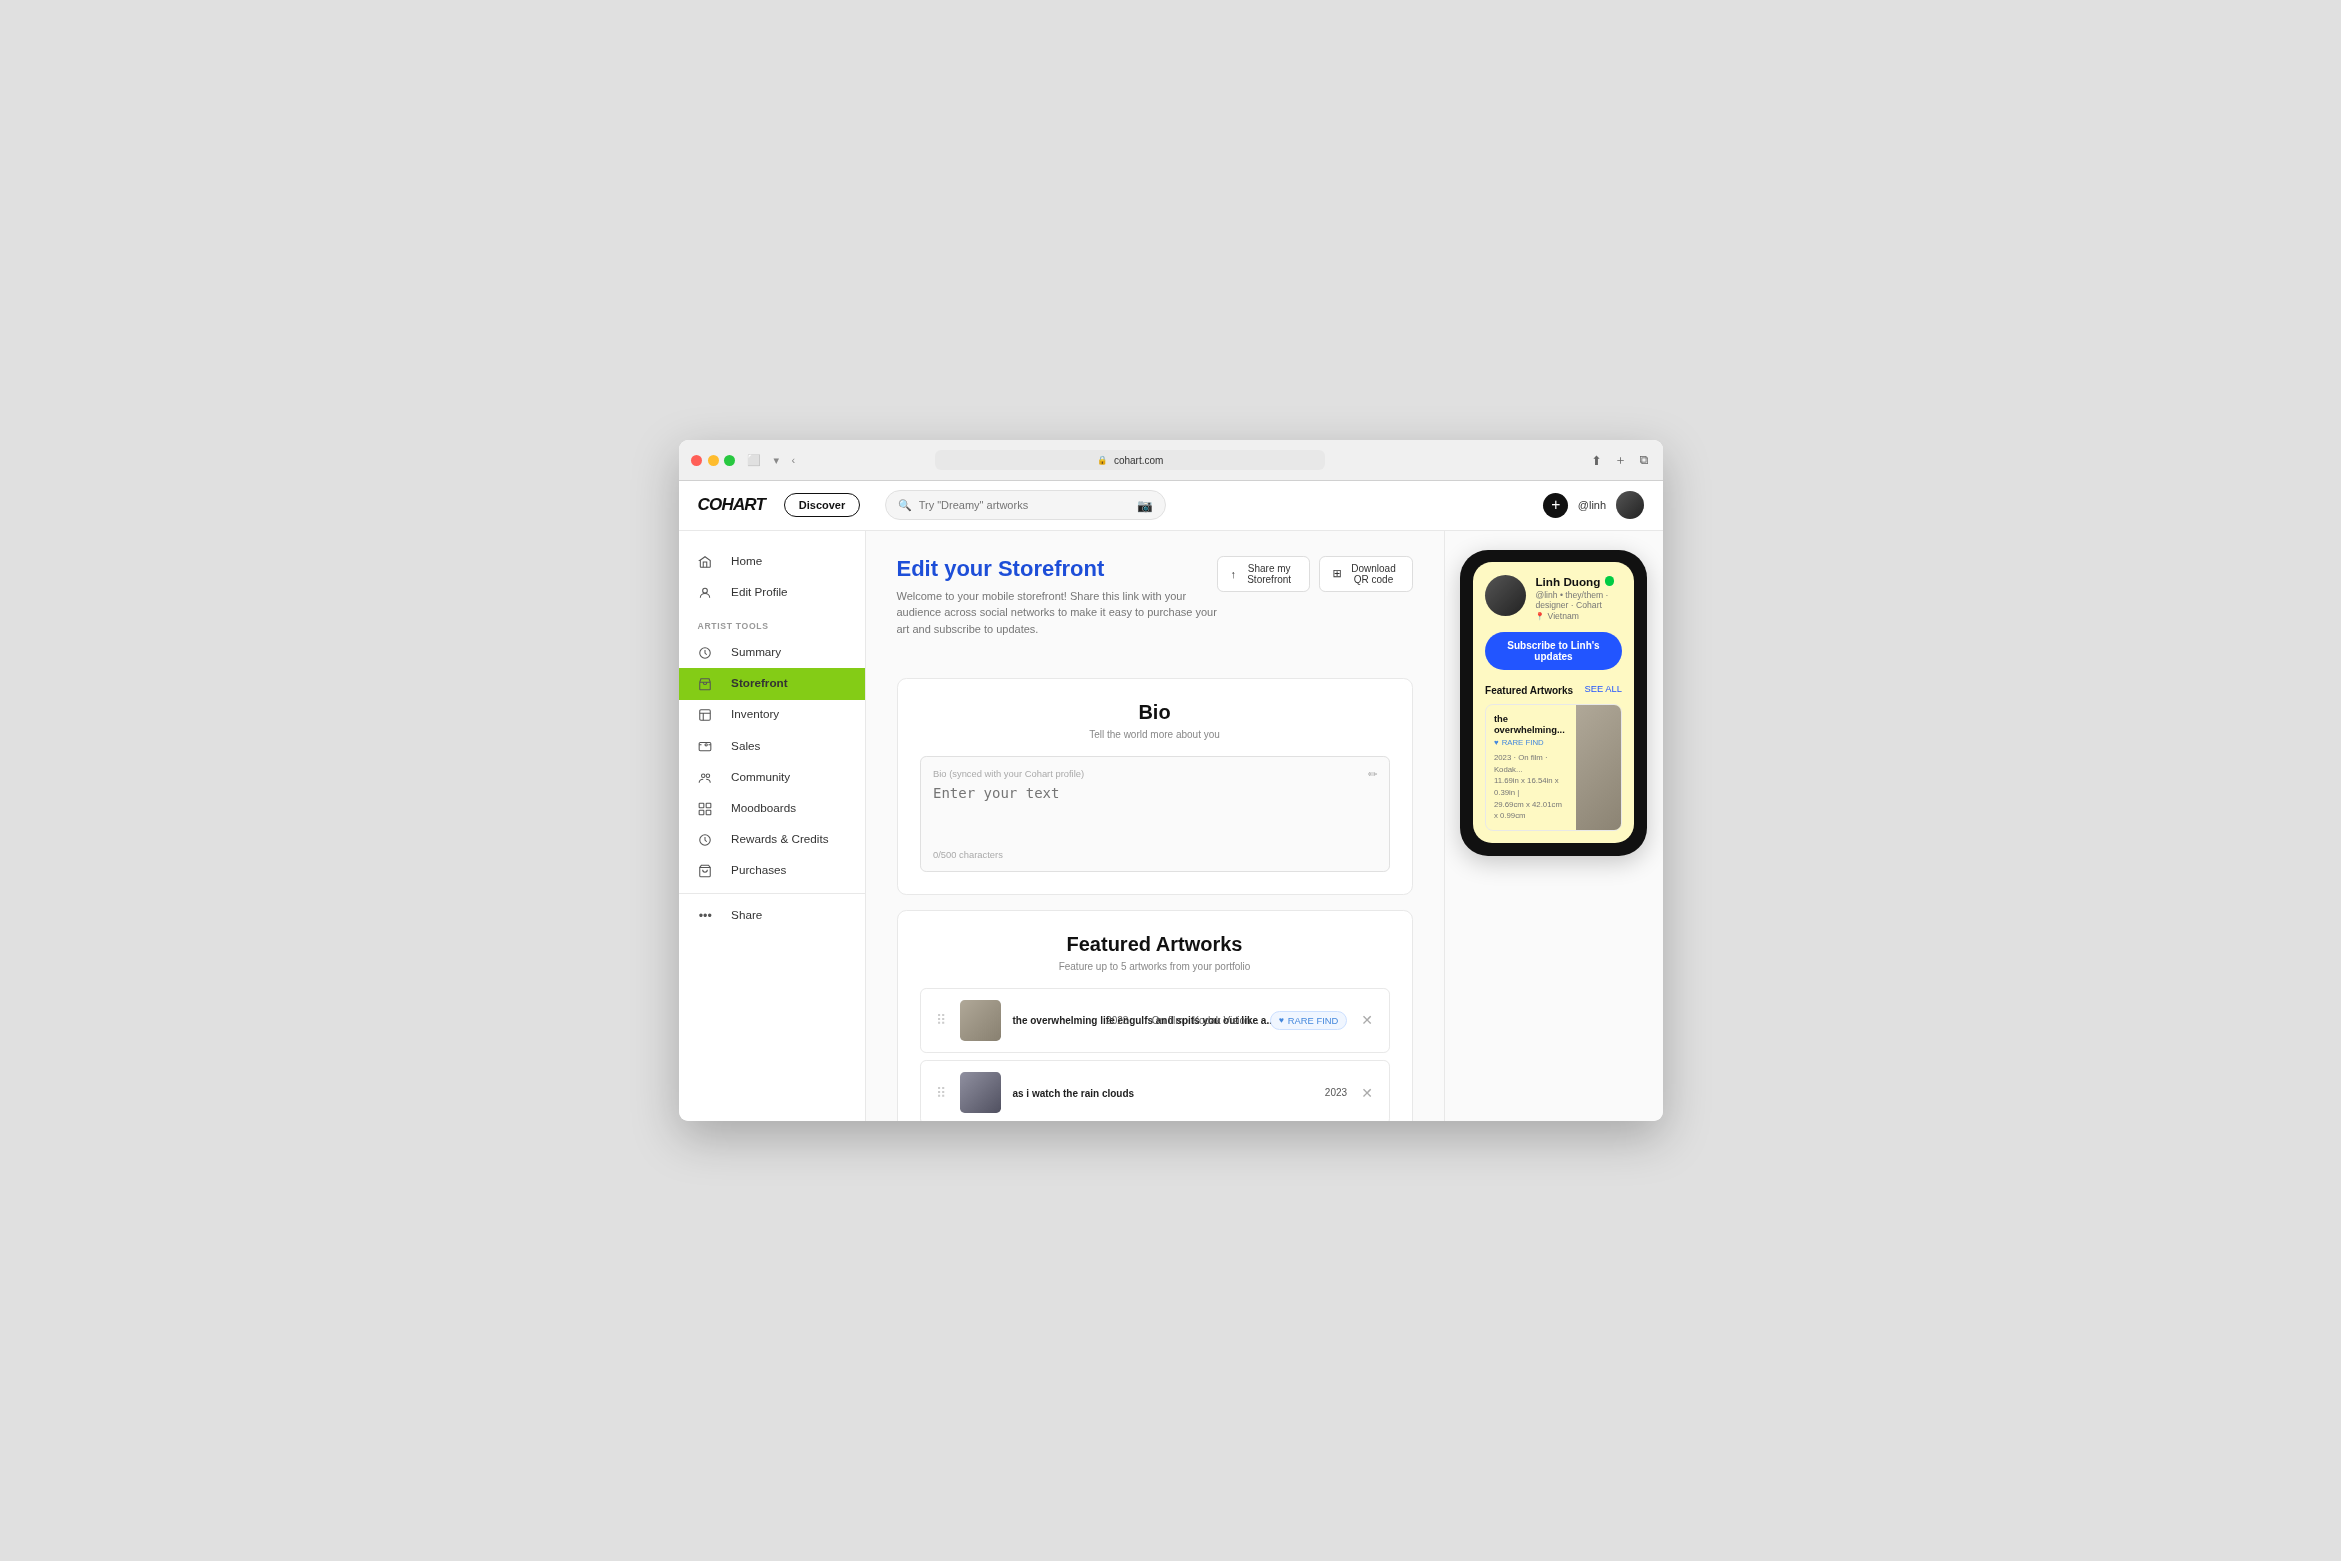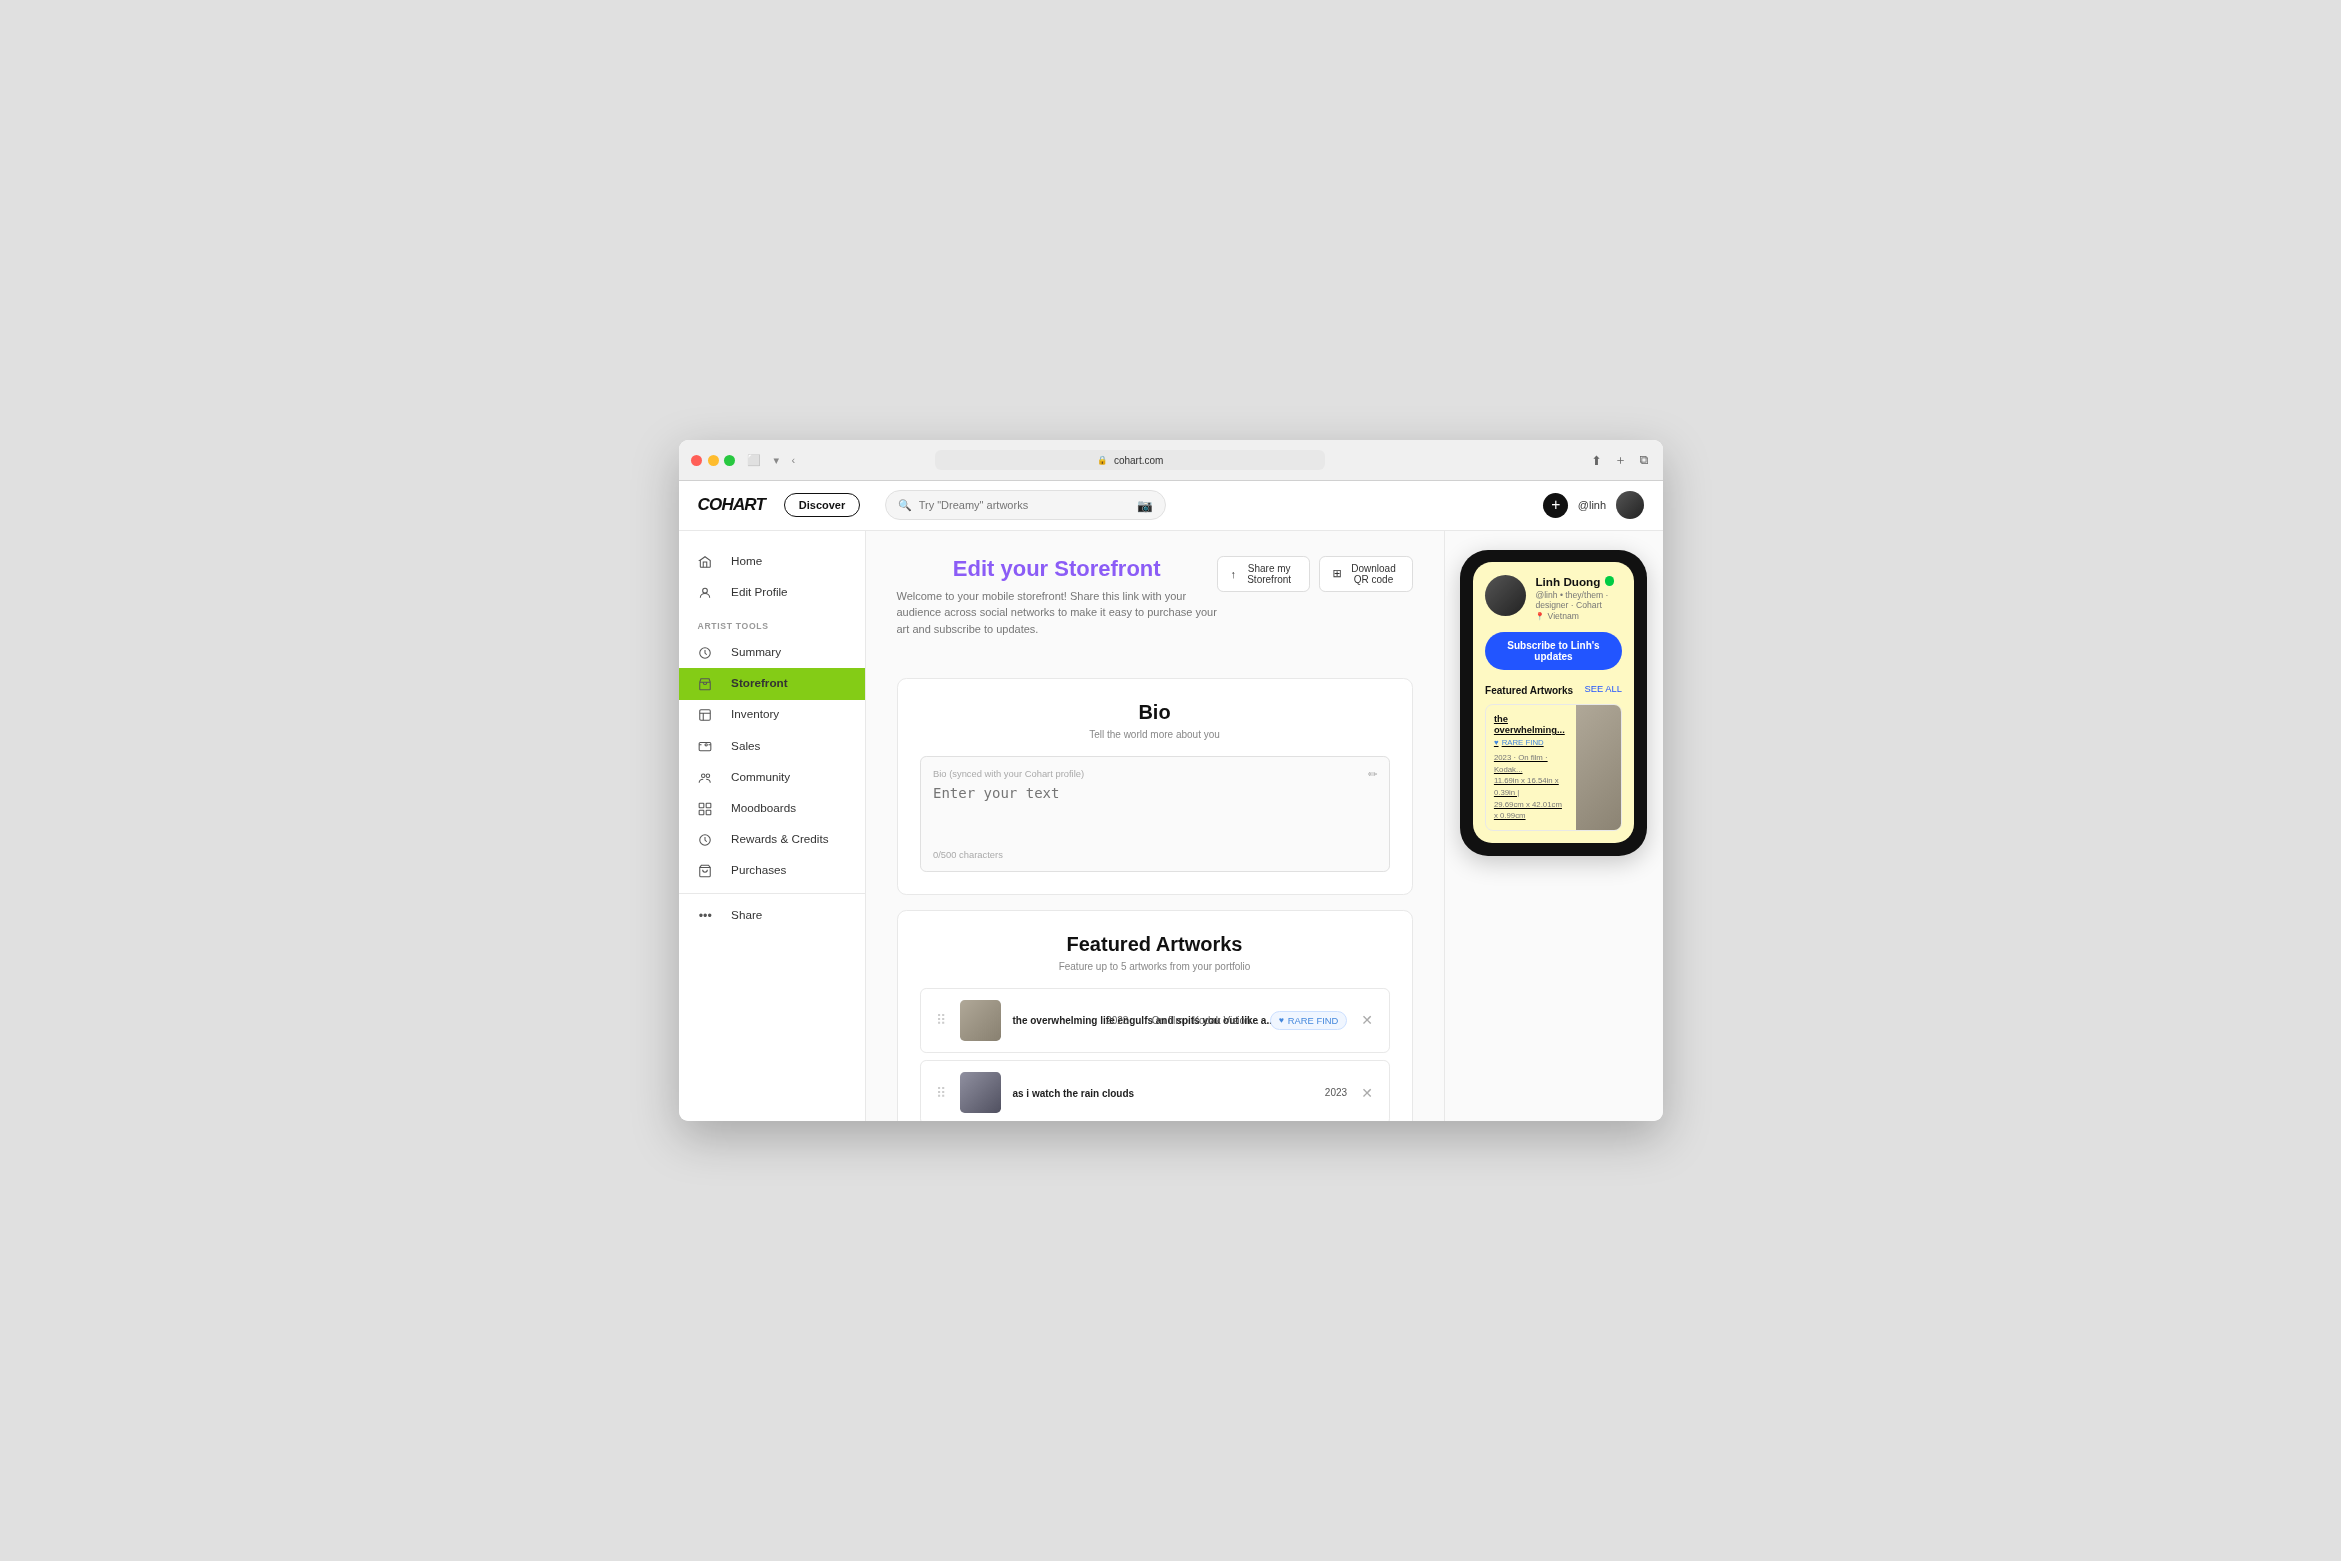--- a/index.html
+++ b/index.html
@@ -247,23 +247,22 @@
       padding: 25px 31px;
       background: #fafafa;
     }
 
     .page-header {
       margin-bottom: 19px;
     }
     .page-title {
       font-size: 22px;
       font-weight: 700;
-      color: #8b5cf6;
+      color: #1d4ed8;
       margin-bottom: 6.2px;
-      text-align: center;
     }
     .page-subtitle {
       font-size: 11px;
       color: #777;
       line-height: 1.5;
       max-width: 437px;
     }
 
     .page-header-row {
       display: flex;
@@ -800,21 +799,21 @@
             <button class="subscribe-btn">Subscribe to Linh's updates</button>
 
             <div style="overflow:hidden; margin-bottom: 7.8px;">
               <span class="phone-section-title">Featured Artworks</span>
               <span class="phone-see-all">SEE ALL</span>
             </div>
 
             
             <div class="phone-artwork-card">
               <div class="phone-artwork-card-inner">
-                <div style="display:flex; gap:3px;text-decoration:underline;">
+                <div style="display:flex; gap:3px;">
                   <div class="phone-artwork-text" style="flex:1;">
                     <div class="phone-artwork-name">the overwhelming...</div>
                     <div class="phone-rare-badge">
                       <span>♥</span>
                       <span>RARE FIND</span>
                     </div>
                     <div class="phone-artwork-meta">
                       <div>2023 · On film · Kodak...</div>
                       <div>11.69in x 16.54in x 0.39in |</div>
                       <div>29.69cm x 42.01cm x 0.99cm</div>

